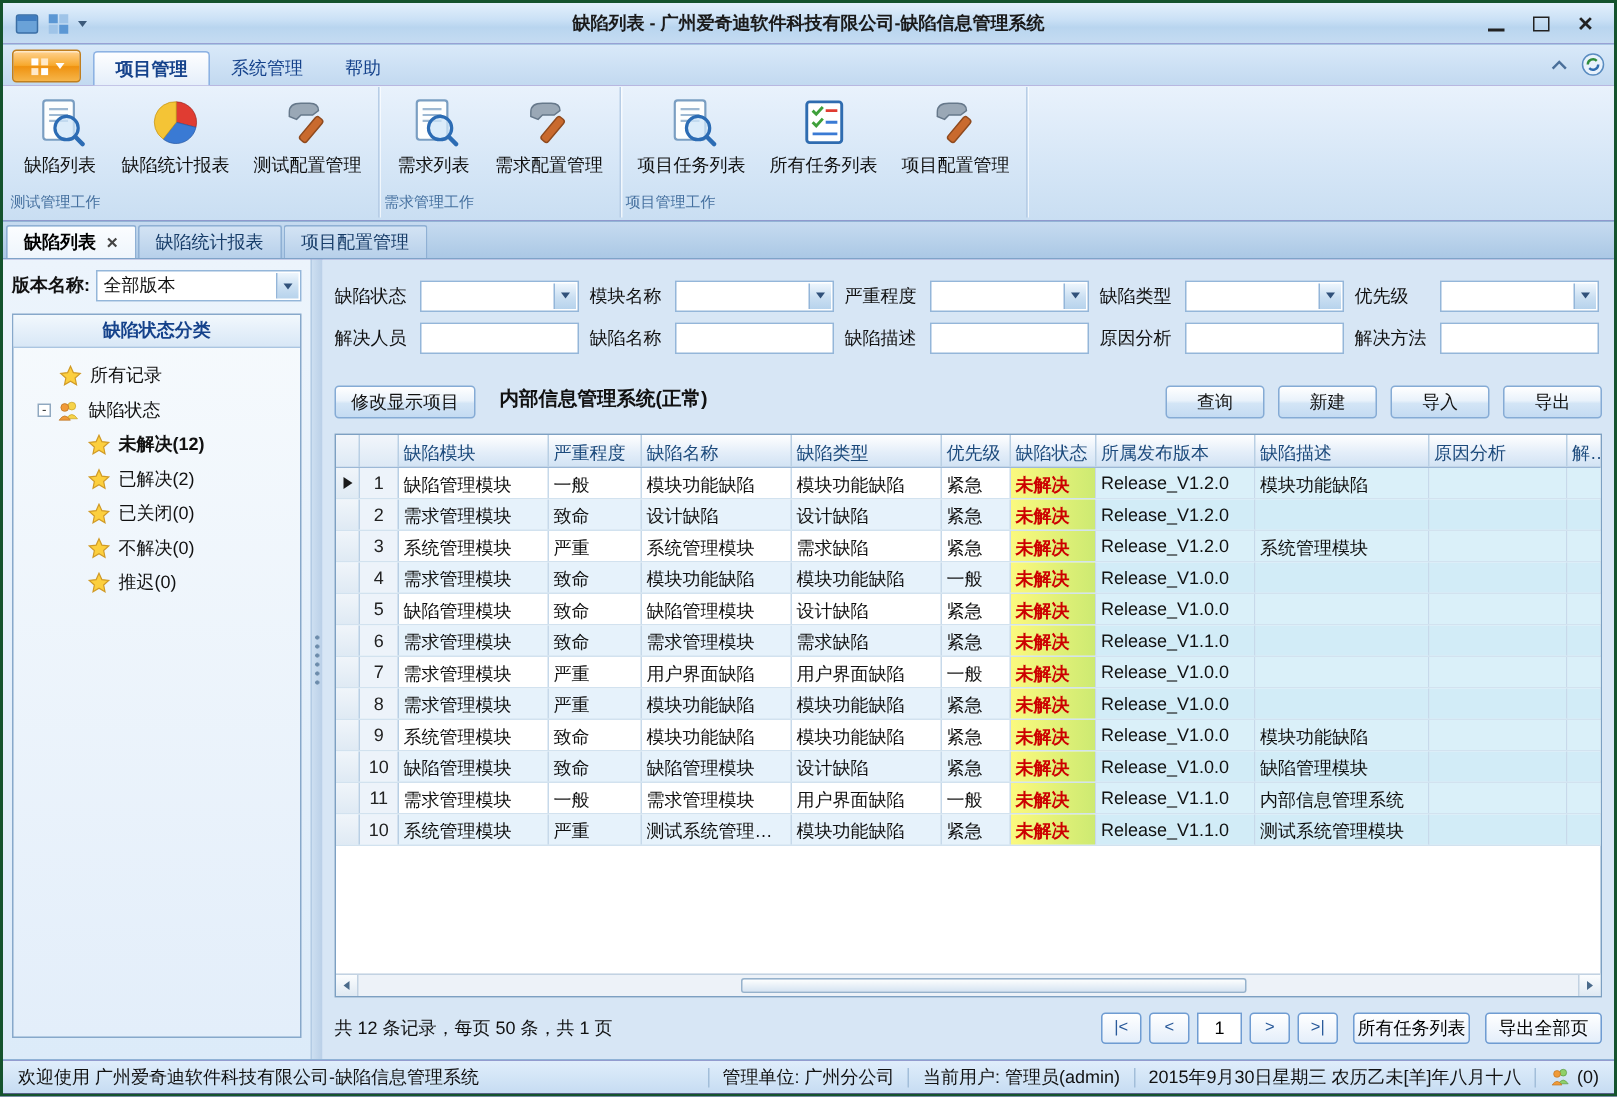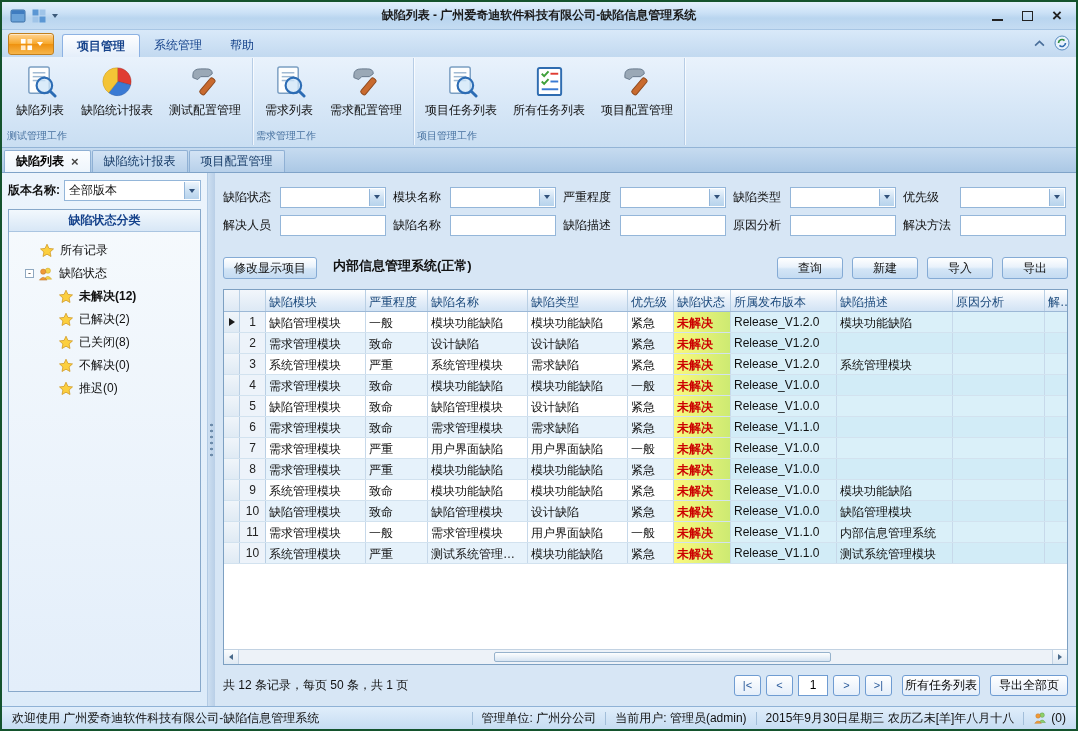--- a/index.html
+++ b/index.html
@@ -358,21 +358,21 @@
                 </svg>
               </span>
               <span class="t-label">已解决(2)</span>
             </div>
             <div class="tnode child">
               <span class="t-icon">
                 <svg viewBox="0 0 16 16">
                   <path d="M8 1.2 L9.9 5.4 14.5 5.9 11.1 9 12 13.5 8 11.2 4 13.5 4.9 9 1.5 5.9 6.1 5.4 Z" fill="#fccf3e" stroke="#d09a26" stroke-width="0.8"></path>
                 </svg>
               </span>
-              <span class="t-label">已关闭(8)</span>
+              <span class="t-label">已关闭(0)</span>
             </div>
             <div class="tnode child">
               <span class="t-icon">
                 <svg viewBox="0 0 16 16">
                   <path d="M8 1.2 L9.9 5.4 14.5 5.9 11.1 9 12 13.5 8 11.2 4 13.5 4.9 9 1.5 5.9 6.1 5.4 Z" fill="#fccf3e" stroke="#d09a26" stroke-width="0.8"></path>
                 </svg>
               </span>
               <span class="t-label">不解决(0)</span>
             </div>
             <div class="tnode child">

